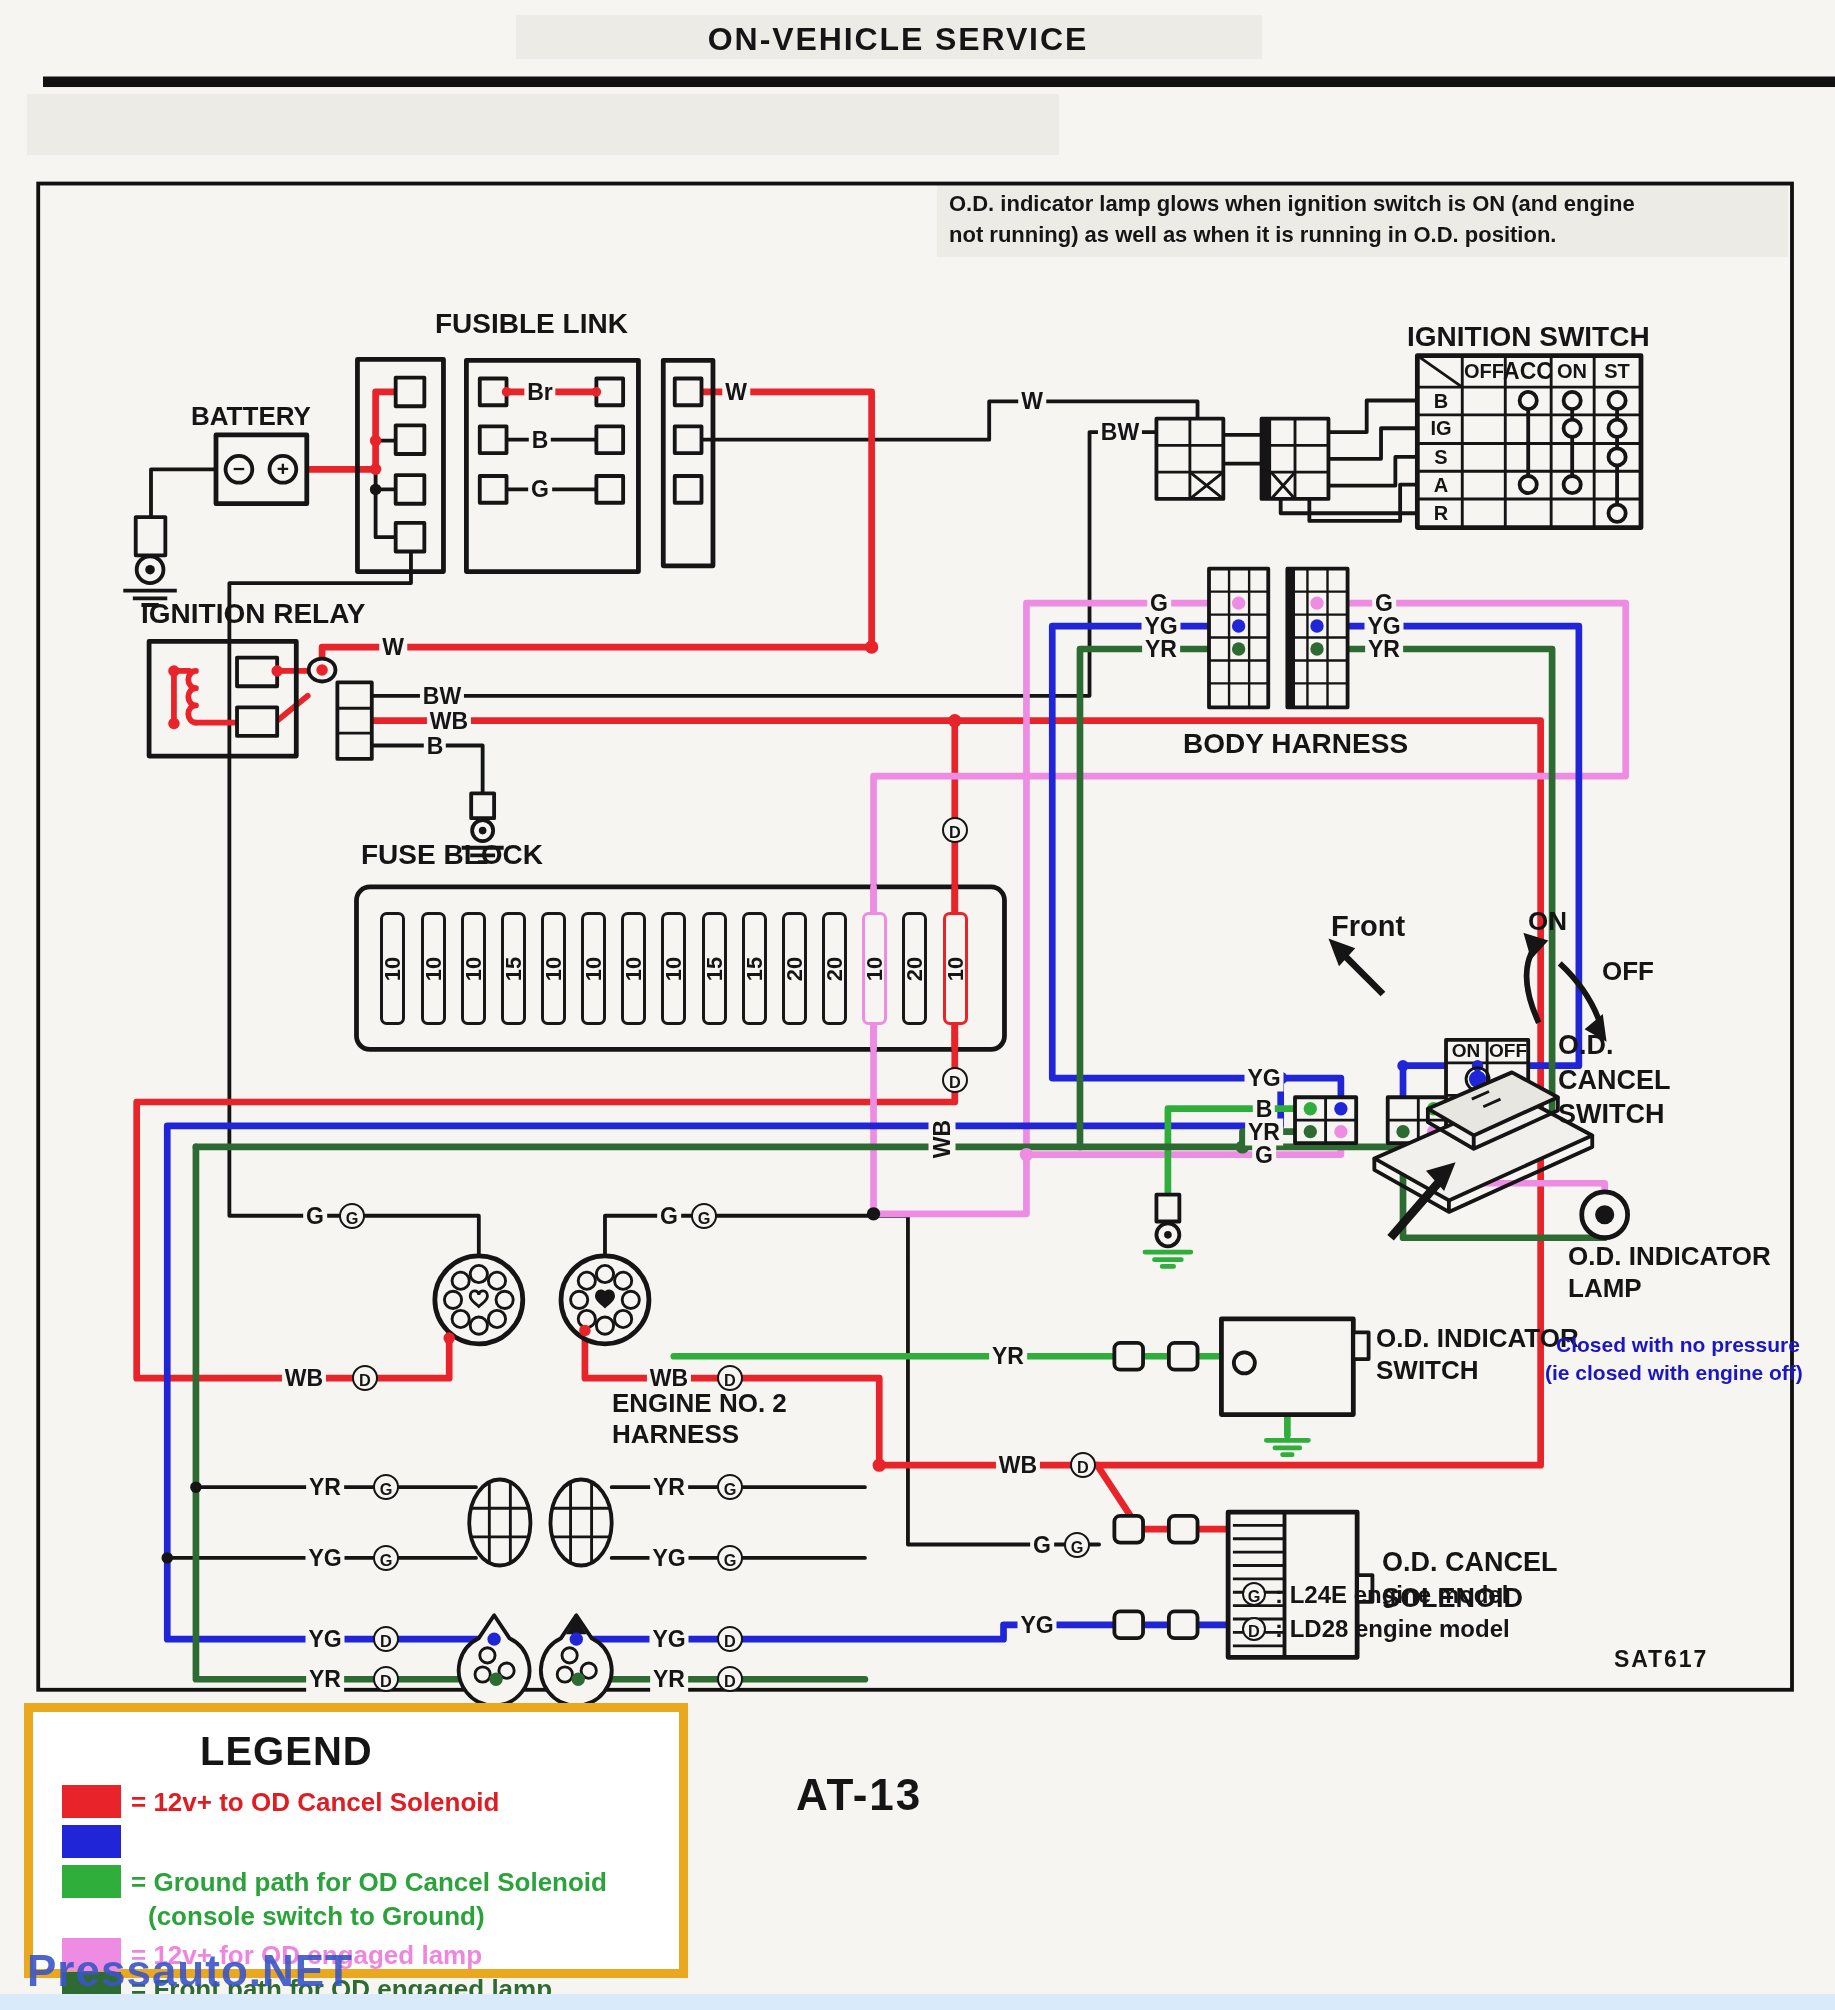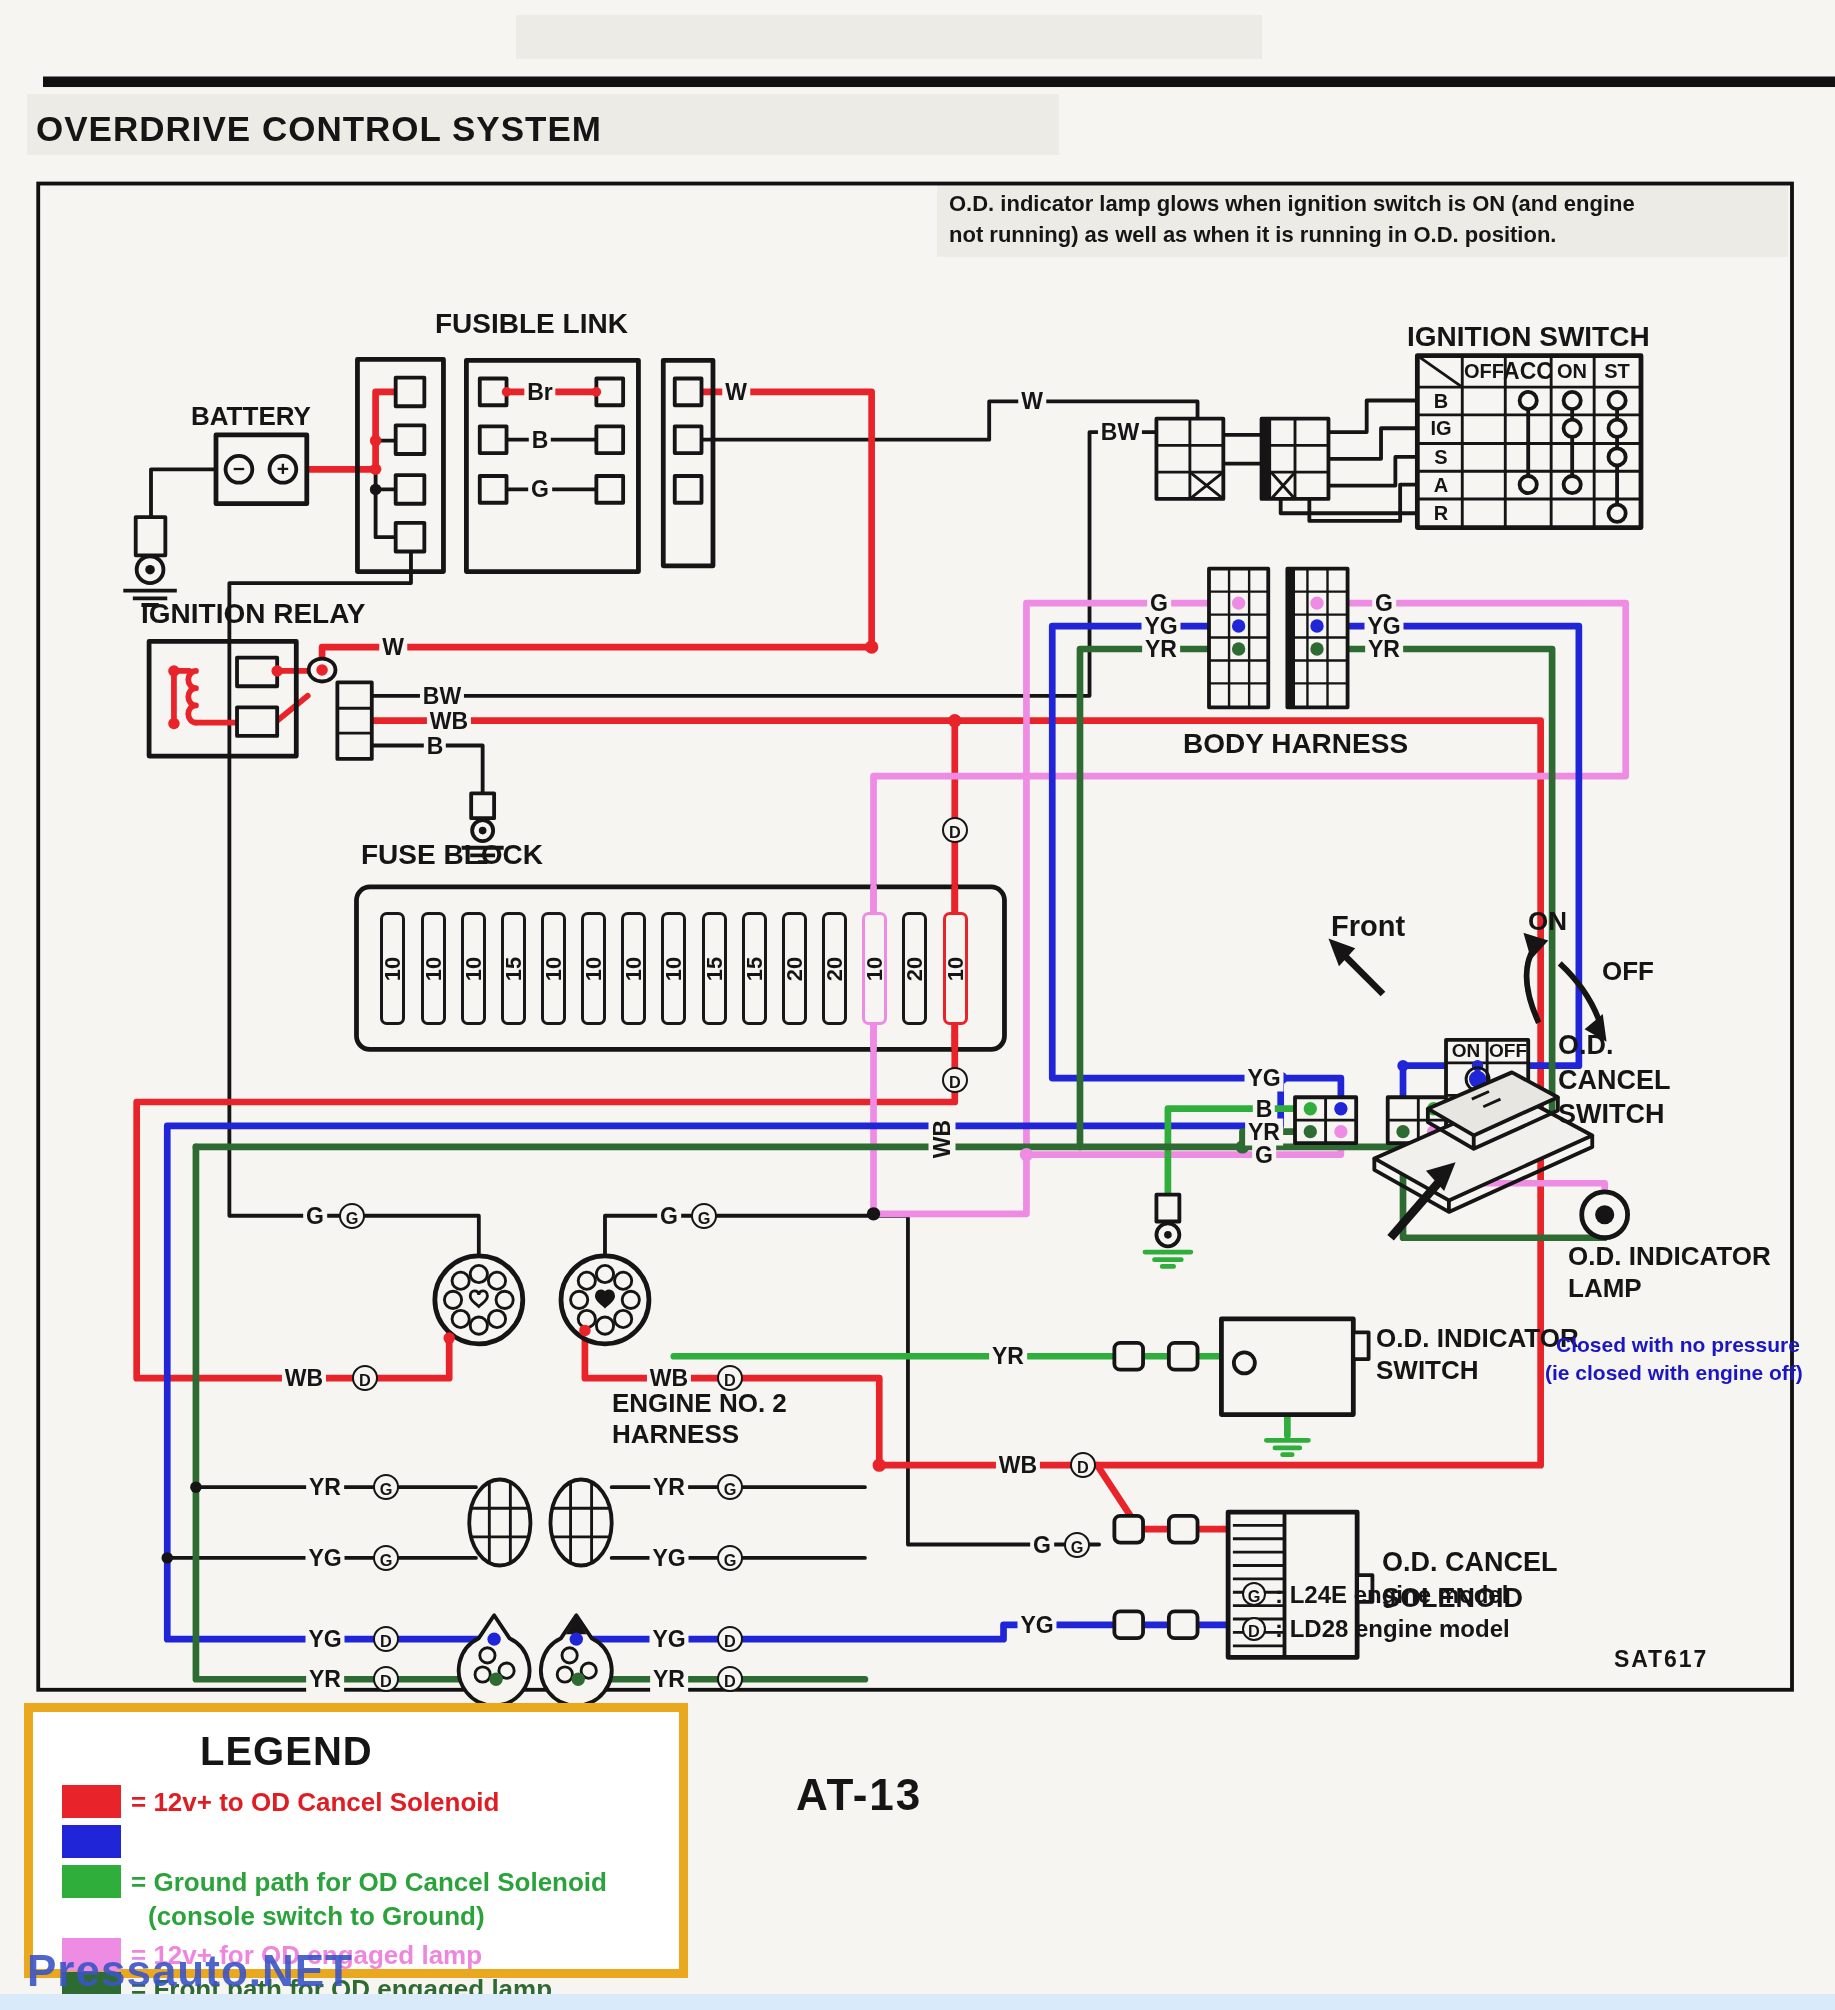--- a/index.html
+++ b/index.html
@@ -317,21 +317,21 @@
       <polygon points="1390,982 1418,992 1401,1011" fill="#151515" stroke="none"></polygon>
       <path d="M1610,1070 Q1588,1022 1604,994" stroke-width="6" fill="none"></path>
       <polygon points="1594,976 1620,984 1602,1004" fill="#151515" stroke="none"></polygon>
       <path d="M1632,1008 Q1662,1036 1674,1070" stroke-width="6" fill="none"></path>
       <polygon points="1681,1090 1658,1077 1677,1061" fill="#151515" stroke="none"></polygon>
       <path d="M1455,1295 L1508,1234" stroke-width="9" fill="none"></path>
       <polygon points="1523,1216 1492,1225 1511,1246" fill="#151515" stroke="none"></polygon>
     </g>
   </svg>
 
-  <div class="t" style="left:36px;top:109px;font-size:35px;letter-spacing:1px">OVERDRIVE CONTROL SYSTEM</div>
+  <div class="t" style="left:535px;top:21px;width:726px;text-align:center;font-size:32px;letter-spacing:1.9px">ON-VEHICLE SERVICE</div>
   <div class="t" style="left:949px;top:191px;font-size:22px">O.D. indicator lamp glows when ignition switch is ON (and engine</div>
   <div class="t" style="left:949px;top:222px;font-size:22px">not running) as well as when it is running in O.D. position.</div>
 
   <div class="t" style="left:191px;top:401px;font-size:26px">BATTERY</div>
   <div class="t" style="left:435px;top:308px;font-size:28px">FUSIBLE LINK</div>
   <div class="t" style="left:141px;top:598px;font-size:28px">IGNITION RELAY</div>
   <div class="t" style="left:361px;top:839px;font-size:28px">FUSE BLOCK</div>
   <div class="t" style="left:1407px;top:321px;font-size:28px">IGNITION SWITCH</div>
   <div class="t" style="left:1183px;top:728px;font-size:28px">BODY HARNESS</div>
   <div class="t" style="left:612px;top:1388px;font-size:26px">ENGINE NO. 2</div>

